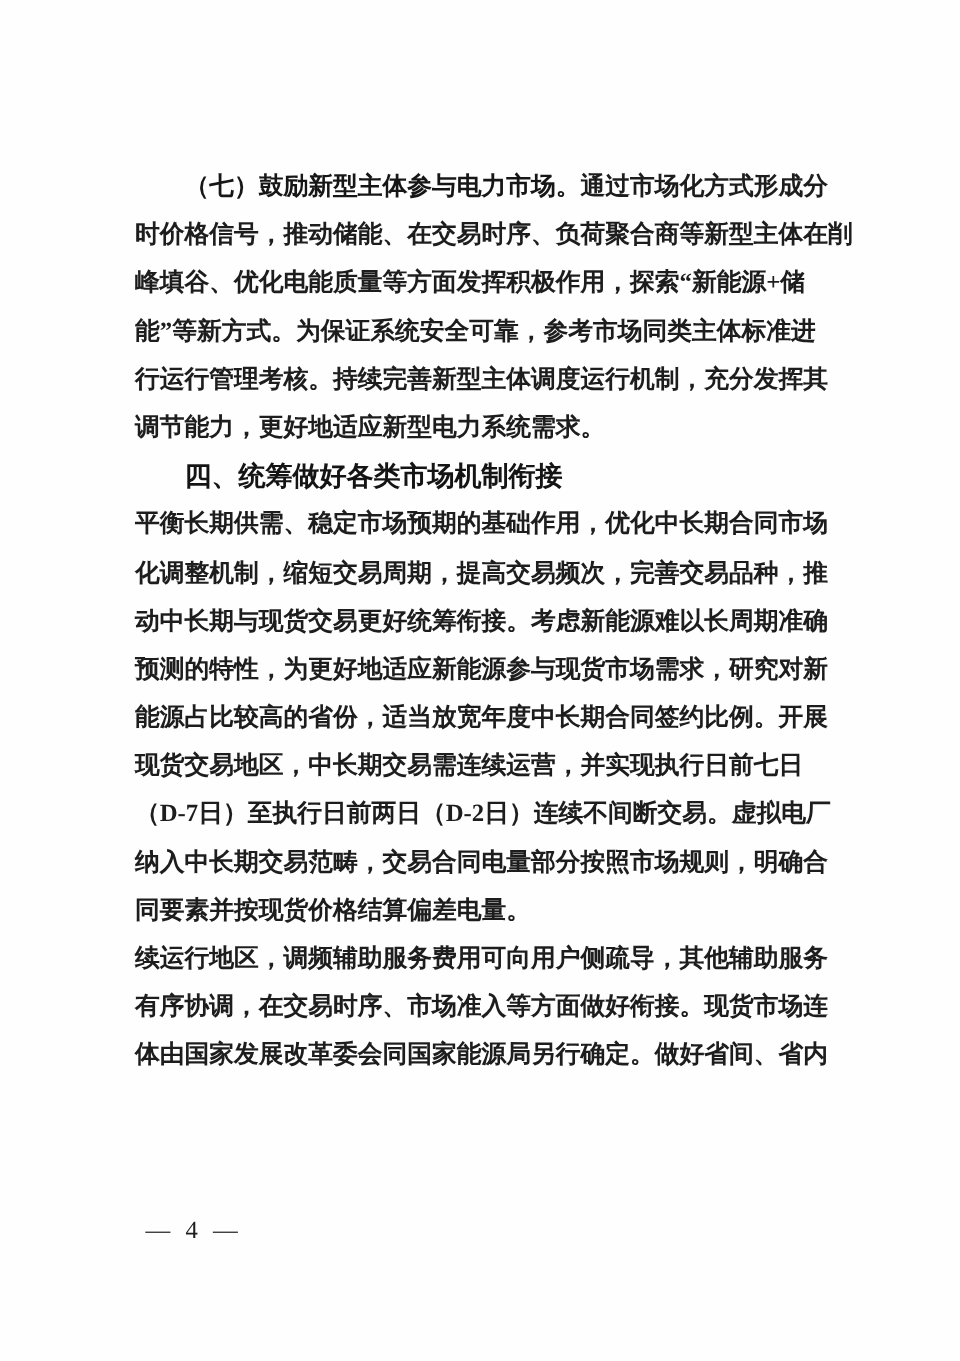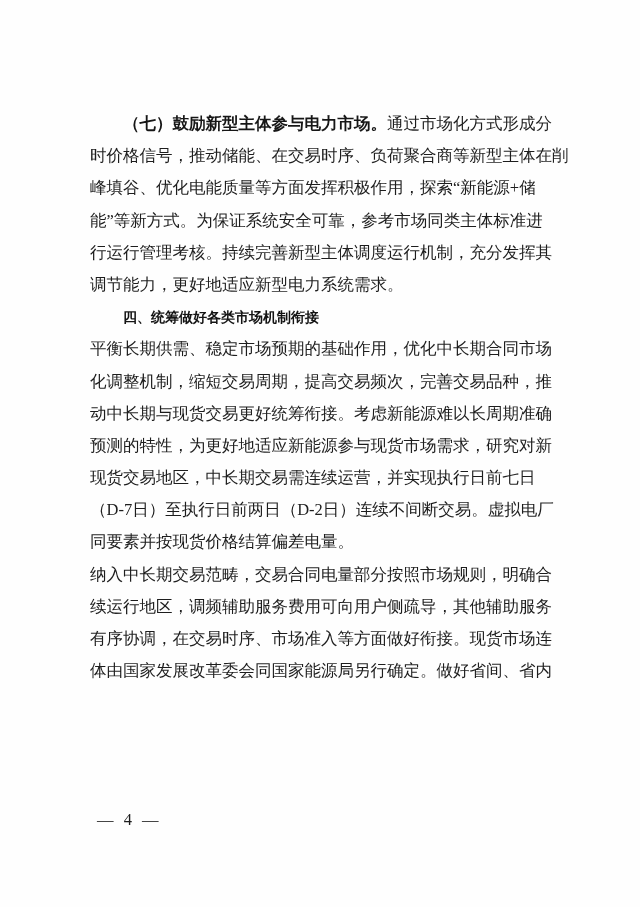--- a/index.html
+++ b/index.html
@@ -26,31 +26,31 @@
     height: 32.2px;
     line-height: 32.2px;
     font-size: 16.5px;
     letter-spacing: 0px;
     white-space: nowrap;
   }
   .line.indent {
     padding-left: 33px;
   }
   .seg-body {
-    font-weight: normal;
+    font-weight: bold;
   }
   .seg-lead {
     font-weight: bold;
     color: #161616;
     text-align: center;
   }
   .seg-heading {
     font-weight: bold;
     font-family: "Liberation Sans", "DejaVu Sans", sans-serif;
-    font-size: 14px;
+    font-size: 18px;
     color: #141414;
   }
   .page-number {
     position: absolute;
     left: 97px;
     top: 808px;
     font-size: 16.5px;
     line-height: 24px;
     letter-spacing: 3px;
     color: #1d1d1d;
@@ -65,22 +65,23 @@
       <div class="line"><span class="seg-body">时价格信号，推动储能、在交易时序、负荷聚合商等新型主体在削</span></div>
       <div class="line"><span class="seg-body">峰填谷、优化电能质量等方面发挥积极作用，探索“新能源+储</span></div>
       <div class="line"><span class="seg-body">能”等新方式。为保证系统安全可靠，参考市场同类主体标准进</span></div>
       <div class="line"><span class="seg-body">行运行管理考核。持续完善新型主体调度运行机制，充分发挥其</span></div>
       <div class="line"><span class="seg-body">调节能力，更好地适应新型电力系统需求。</span></div>
       <div class="line indent"><span class="seg-heading">四、统筹做好各类市场机制衔接</span></div>
       <div class="line"><span class="seg-body">平衡长期供需、稳定市场预期的基础作用，优化中长期合同市场</span></div>
       <div class="line"><span class="seg-body">化调整机制，缩短交易周期，提高交易频次，完善交易品种，推</span></div>
       <div class="line"><span class="seg-body">动中长期与现货交易更好统筹衔接。考虑新能源难以长周期准确</span></div>
       <div class="line"><span class="seg-body">预测的特性，为更好地适应新能源参与现货市场需求，研究对新</span></div>
+      <div class="line"><span class="seg-body">能源占比较高的省份，适当放宽年度中长期合同签约比例。开展</span></div>
       <div class="line"><span class="seg-body">现货交易地区，中长期交易需连续运营，并实现执行日前七日</span></div>
       <div class="line"><span class="seg-body">（D-7日）至执行日前两日（D-2日）连续不间断交易。虚拟电厂</span></div>
+      <div class="line"><span class="seg-body">纳入中长期交易范畴，交易合同电量部分按照市场规则，明确合</span></div>
       <div class="line"><span class="seg-body">同要素并按现货价格结算偏差电量。</span></div>
-      <div class="line"><span class="seg-body">纳入中长期交易范畴，交易合同电量部分按照市场规则，明确合</span></div>
       <div class="line"><span class="seg-body">续运行地区，调频辅助服务费用可向用户侧疏导，其他辅助服务</span></div>
       <div class="line"><span class="seg-body">有序协调，在交易时序、市场准入等方面做好衔接。现货市场连</span></div>
       <div class="line"><span class="seg-body">体由国家发展改革委会同国家能源局另行确定。做好省间、省内</span></div>
     </div>
   <div class="page-number">— 4 —</div>
 </div>
 
 </body></html>

